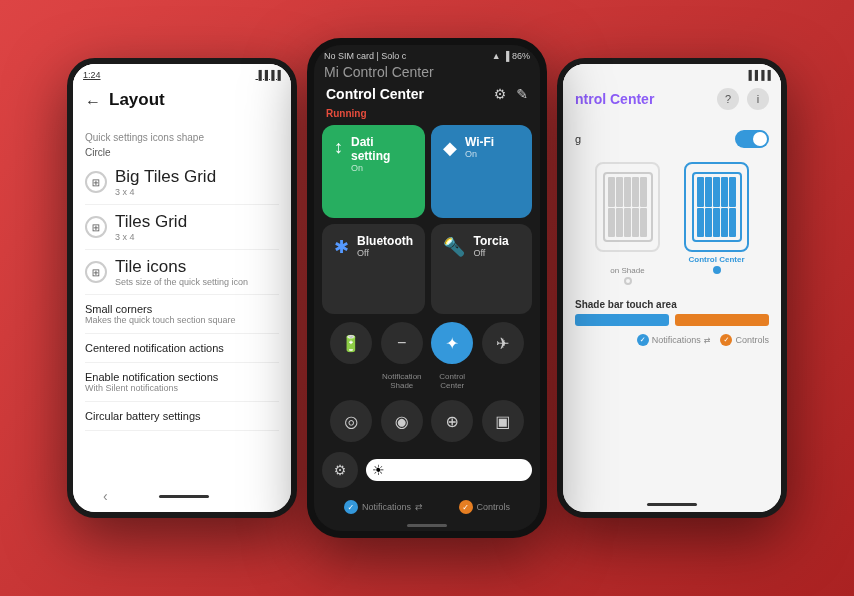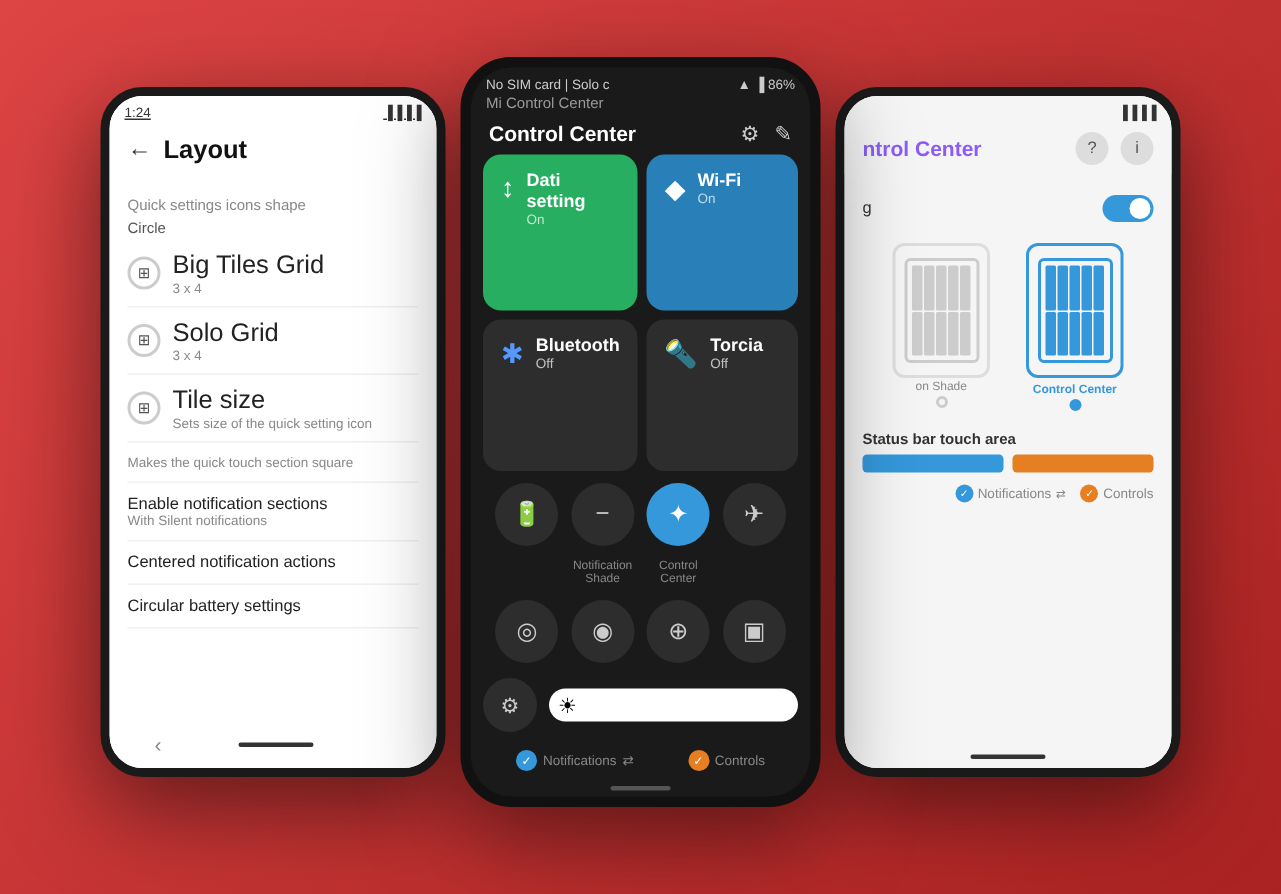--- a/index.html
+++ b/index.html
@@ -513,21 +513,21 @@
       font-size: 8px;
       color: #3498db;
       margin-top: 3px;
       text-align: center;
       font-weight: 600;
     }
 
     .illus-label-gray {
       font-size: 8px;
       color: #888;
-      margin-top: 1px;
+      margin-top: 14px;
       text-align: center;
     }
 
     .radio-indicator {
       width: 8px;
       height: 8px;
       border-radius: 50%;
       margin-top: 2px;
     }
 
@@ -610,44 +610,45 @@
           <div class="left-row-icon">⊞</div>
           <div class="left-row-text">
             <div class="main">Big Tiles Grid</div>
             <div class="sub">3 x 4</div>
           </div>
         </div>
 
         <div class="left-row">
           <div class="left-row-icon">⊞</div>
           <div class="left-row-text">
-            <div class="main">Solo Grid</div>
+            <div class="main">Tiles Grid</div>
             <div class="sub">3 x 4</div>
           </div>
         </div>
 
         <div class="left-row">
           <div class="left-row-icon">⊞</div>
           <div class="left-row-text">
-            <div class="main">Tile size</div>
+            <div class="main">Tile icons</div>
             <div class="sub">Sets size of the quick setting icon</div>
           </div>
         </div>
 
         <div class="left-simple-row">
+          <div class="main">Small corners</div>
           <div class="sub">Makes the quick touch section square</div>
+        </div>
+
+        <div class="left-simple-row">
+          <div class="main">Centered notification actions</div>
         </div>
 
         <div class="left-simple-row">
           <div class="main">Enable notification sections</div>
           <div class="sub">With Silent notifications</div>
-        </div>
-
-        <div class="left-simple-row">
-          <div class="main">Centered notification actions</div>
         </div>
 
         <div class="left-simple-row">
           <div class="main">Circular battery settings</div>
         </div>
       </div>
 
       <div class="left-bottom-nav">
         <span class="nav-arrow">‹</span>
         <div class="nav-bar"></div>
@@ -655,30 +656,31 @@
     </div>
   </div>
 
   <div class="phone phone-center">
     <div class="screen">
       <div class="center-status-bar">
         <span>No SIM card | Solo c</span>
         <span>▲ ▐ <span>86%</span></span>
       </div>
 
-      <div style="padding: 0 10px 2px; font-size: 10px; color: #999;">Mi Control Center</div>
+      <div style="padding: 0 10px 2px; font-size: 14px; color: #999;">Mi Control Center</div>
 
       <div class="center-header">
         <span class="app-title">Control Center</span>
         <div class="center-header-icons">
           <span style="color:#ccc; font-size:14px;">⚙</span>
           <span style="color:#ccc; font-size:14px;">✎</span>
         </div>
       </div>
 
+      <div class="center-running-label">Running</div>
 
       <div class="tiles-grid">
         <div class="tile tile-green">
           <span class="tile-icon">↕</span>
           <div class="tile-text">
             <div class="tile-name">Dati setting</div>
             <div class="tile-status">On</div>
           </div>
         </div>
         <div class="tile tile-blue">
@@ -801,21 +803,21 @@
                 <div class="illus-dot"></div>
                 <div class="illus-dot"></div>
                 <div class="illus-dot"></div>
               </div>
             </div>
             <div class="illus-label">Control Center</div>
             <div class="radio-indicator radio-filled"></div>
           </div>
         </div>
 
-        <div class="right-section-title">Status bar touch area</div>
+        <div class="right-section-title">Shade bar touch area</div>
 
         <div class="right-bars">
           <div class="bar-blue"></div>
           <div class="bar-orange"></div>
         </div>
 
         <div class="right-bottom-labels">
           <div class="bottom-label-item">
             <div class="check-icon check-blue" style="width:12px;height:12px;font-size:7px;">✓</div>
             <span>Notifications</span>

